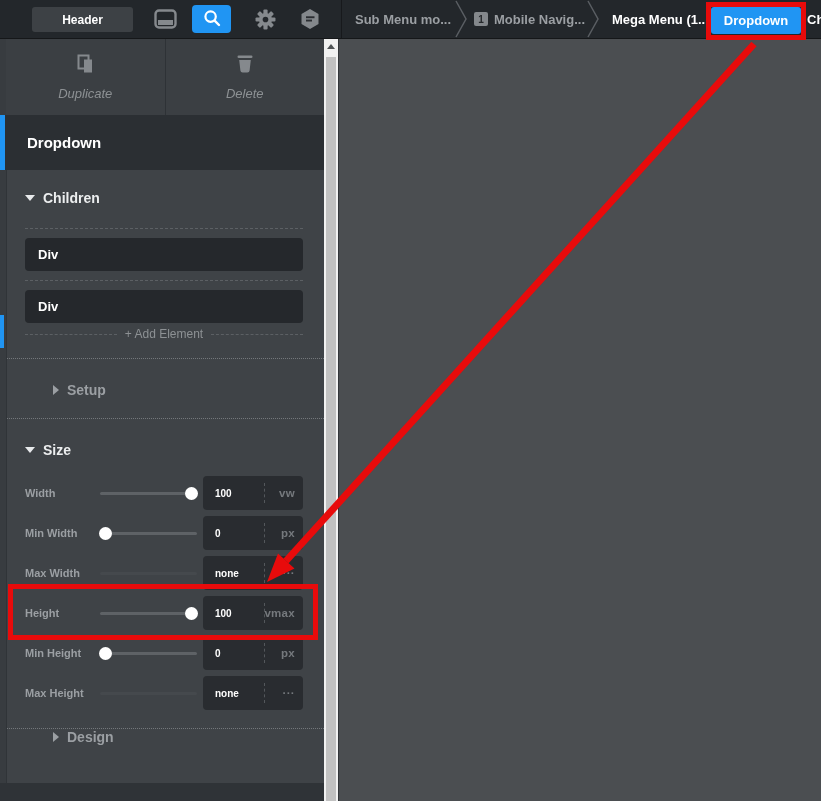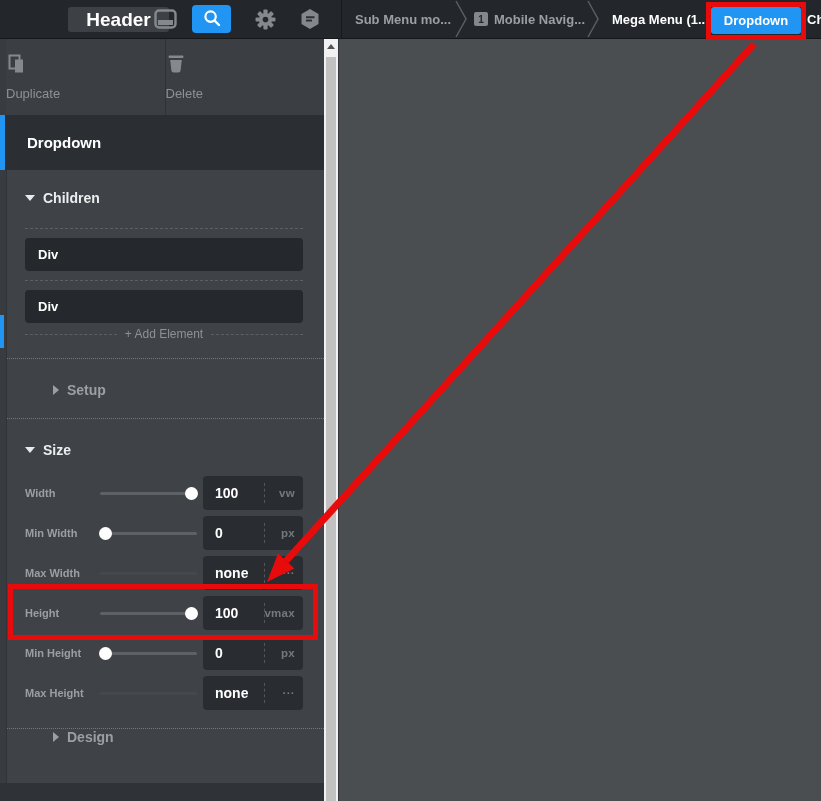--- a/index.html
+++ b/index.html
@@ -3,21 +3,21 @@
 <meta charset="utf-8">
 <style>
   html,body{margin:0;padding:0;background:#4b4e51;}
   body{width:821px;height:801px;position:relative;overflow:hidden;
        font-family:"Liberation Sans", sans-serif;-webkit-font-smoothing:antialiased;}
   #app{position:absolute;inset:0;}
 
   
   .topbar{position:absolute;left:0;top:0;width:821px;height:38px;background:#23272b;border-bottom:1px solid #151719;z-index:5;}
   .header-btn{position:absolute;left:32px;top:7px;width:101px;height:25px;background:#3d4145;border:none;border-radius:3px;
-              color:#fff;font-weight:bold;font-size:19px;font-family:inherit;display:flex;align-items:center;justify-content:center;cursor:pointer;margin-left:36px;}
+              color:#fff;font-weight:bold;font-size:12px;font-family:inherit;display:flex;align-items:center;justify-content:center;cursor:pointer;}
   .tb-icon{position:absolute;top:0;height:38px;display:flex;align-items:center;justify-content:center;}
   .win-icon{left:152px;width:26px;}
   .search-btn{position:absolute;left:192px;top:5px;width:39px;height:28px;background:#2095f3;border:none;border-radius:4px;
               display:flex;align-items:center;justify-content:center;cursor:pointer;}
   .gear-pos{left:252px;width:26px;}
   .hex-pos{left:297px;width:26px;}
   .tb-divider{position:absolute;left:341px;top:0;width:1px;height:38px;background:#17191c;}
 
   .crumb{position:absolute;top:0;height:38px;display:flex;align-items:center;font-size:13px;font-weight:bold;color:#9b9fa3;white-space:nowrap;cursor:pointer;}
   .crumb.bright{color:#fff;}
@@ -26,21 +26,21 @@
   .crumb-sep{position:absolute;top:0;}
   .dropdown-crumb{position:absolute;left:711px;top:7px;width:90px;height:27px;background:#2095f3;border:none;border-radius:3px;
                   color:#fff;font-weight:bold;font-size:13px;font-family:inherit;display:flex;align-items:center;justify-content:center;cursor:pointer;}
 
   
   .panel{position:absolute;left:0;top:38px;width:324px;height:763px;background:#3f4347;z-index:2;}
   .gutter{position:absolute;left:0;top:0;width:6px;height:763px;background:#383c40;border-right:1px solid #303438;}
   .gutter-blue{position:absolute;left:0;top:277px;width:4px;height:33px;background:#2095f3;}
 
   .actions{position:absolute;left:6px;top:0;width:318px;height:77px;background:#3b3f43;border-bottom:1px solid #2e3236;display:flex;}
-  .action-cell{flex:1;display:flex;flex-direction:column;align-items:flex-start;justify-content:center;gap:7px;cursor:pointer;}
+  .action-cell{flex:1;display:flex;flex-direction:column;align-items:center;justify-content:center;gap:7px;cursor:pointer;font-style:italic;}
   .action-cell + .action-cell{border-left:1px solid #2e3236;}
   .action-label{color:#8d9194;font-size:13px;}
 
   .sel-header{position:absolute;left:0;top:77px;width:324px;height:55px;background:#2b2f33;border-left:5px solid #2095f3;
               box-sizing:border-box;display:flex;align-items:center;}
   .sel-title{color:#fff;font-weight:bold;font-size:15px;padding-left:22px;}
 
   .sec-head{position:absolute;left:25px;display:flex;align-items:center;gap:8px;font-weight:bold;font-size:14px;cursor:pointer;}
   .sec-head.open{color:#eceeef;}
   .sec-head.closed{color:#9b9fa3;margin-left:28px;}
@@ -59,21 +59,21 @@
 
   .size-row{position:absolute;left:0;width:324px;height:40px;}
   .size-label{position:absolute;left:25px;top:0;height:40px;display:flex;align-items:center;color:#9b9fa3;font-size:11px;font-weight:bold;}
   .slider{position:absolute;left:100px;top:0;width:97px;height:40px;cursor:pointer;}
   .slider .track{position:absolute;left:0;right:0;top:18.5px;height:3px;background:#5e6266;border-radius:2px;}
   .slider.muted .track{background:#45494d;}
   .slider .thumb{position:absolute;top:13.5px;width:13px;height:13px;border-radius:50%;background:#fff;}
   .slider .thumb.left{left:-1px;}
   .slider .thumb.right{right:-1px;}
   .num-input{position:absolute;left:203px;top:3px;width:100px;height:34px;background:#292c30;border-radius:4px;cursor:text;}
-  .num-input .val{position:absolute;left:12px;top:0;height:34px;display:flex;align-items:center;color:#fff;font-weight:bold;font-size:14px;}
+  .num-input .val{position:absolute;left:12px;top:0;height:34px;display:flex;align-items:center;color:#fff;font-weight:bold;font-size:10px;}
   .num-input .unit-sep{position:absolute;right:38px;top:7px;height:20px;border-left:1px dashed #53575b;}
   .num-input .unit{position:absolute;right:0;top:0;width:36px;height:34px;display:flex;align-items:center;justify-content:flex-end;
                    padding-right:8px;color:#75797d;font-size:11.5px;font-weight:bold;letter-spacing:.3px;}
   .panel-footer{position:absolute;left:0;top:745px;width:324px;height:18px;background:#2f3337;}
 
   
   .scrollbar{position:absolute;left:324px;top:38px;width:14px;height:763px;background:#f1f1f1;z-index:3;}
   .sb-up{position:absolute;left:0;top:0;width:14px;height:17px;display:flex;align-items:center;justify-content:center;cursor:pointer;}
   .sb-up-tri{width:0;height:0;border-left:4px solid transparent;border-right:4px solid transparent;border-bottom:5px solid #4f5355;}
   .sb-thumb{position:absolute;left:2px;top:19px;width:10px;height:744px;background:#c1c1c1;cursor:grab;}

